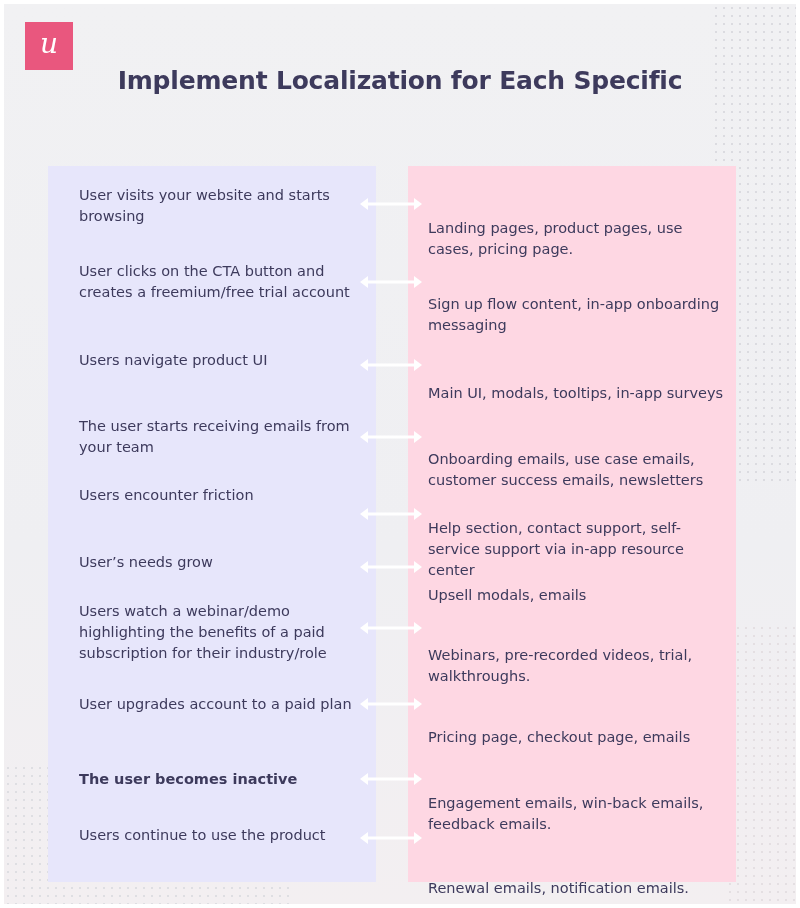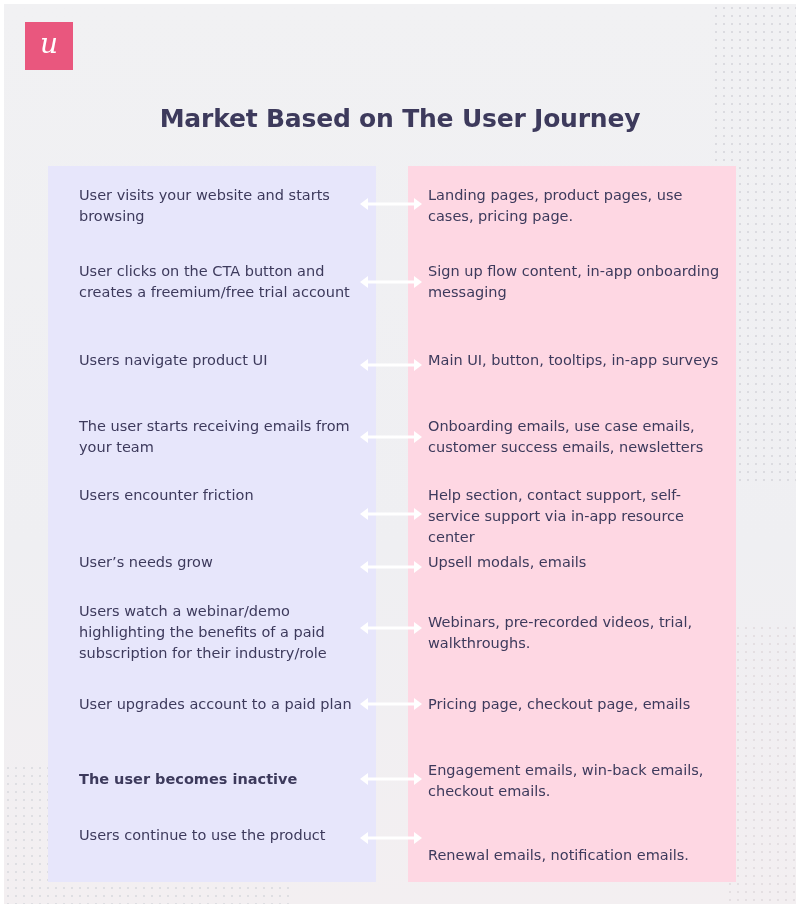--- a/index.html
+++ b/index.html
@@ -87,42 +87,42 @@
       font-size: 14.5px;
       line-height: 21px;
       margin-left: 11px;
     }
     .cell-right {
       position: absolute;
       left: 428px; width: 300px;
       color: #3d3a5c;
       font-size: 14.5px;
       line-height: 21px;
+      margin-top: 33px;
     }
     .arrow {
       position: absolute;
       left: 360px; width: 62px; height: 12px;
     }
   </style>
 </head>
 <body>
 
 <div class="canvas">
   <div class="dots-tr"></div>
   <div class="dots-bl"></div>
   <div class="dots-br"></div>
 </div>
 
 <div class="logo">
   <span>u</span>
 </div>
 
 <h1 class="title">
-  <br>
-  <span>Market Based on The User Journey</span>
+  <span>Implement Localization for Each Specific</span><br>
 </h1>
 
 <div class="col-left"></div>
 <div class="col-right"></div>
 
 <div>
 
   <div class="row" style="top:185px;">
     <div class="cell-left">User visits your website and starts browsing</div>
     <svg class="arrow" style="top:13px;" viewBox="0 0 62 12">
@@ -143,21 +143,21 @@
     <div class="cell-right">Sign up flow content, in-app onboarding messaging</div>
   </div>
 
   <div class="row" style="top:350px;">
     <div class="cell-left">Users navigate product UI</div>
     <svg class="arrow" style="top:9px;" viewBox="0 0 62 12">
         <line x1="6" y1="6" x2="56" y2="6" stroke="#ffffff" stroke-width="3"></line>
         <polygon points="0,6 8,0 8,12" fill="#ffffff"></polygon>
         <polygon points="62,6 54,0 54,12" fill="#ffffff"></polygon>
       </svg>
-    <div class="cell-right">Main UI, button, tooltips, in-app surveys</div>
+    <div class="cell-right">Main UI, modals, tooltips, in-app surveys</div>
   </div>
 
   <div class="row" style="top:416px;">
     <div class="cell-left">The user starts receiving emails from your team</div>
     <svg class="arrow" style="top:15px;" viewBox="0 0 62 12">
         <line x1="6" y1="6" x2="56" y2="6" stroke="#ffffff" stroke-width="3"></line>
         <polygon points="0,6 8,0 8,12" fill="#ffffff"></polygon>
         <polygon points="62,6 54,0 54,12" fill="#ffffff"></polygon>
       </svg>
     <div class="cell-right">Onboarding emails, use case emails, customer success emails, newsletters</div>
@@ -203,21 +203,21 @@
     <div class="cell-right">Pricing page, checkout page, emails</div>
   </div>
 
   <div class="row" style="top:760px;">
     <div class="cell-left" style="top:9px;font-weight:bold;">The user becomes inactive</div>
     <svg class="arrow" style="top:13px;" viewBox="0 0 62 12">
         <line x1="6" y1="6" x2="56" y2="6" stroke="#ffffff" stroke-width="3"></line>
         <polygon points="0,6 8,0 8,12" fill="#ffffff"></polygon>
         <polygon points="62,6 54,0 54,12" fill="#ffffff"></polygon>
       </svg>
-    <div class="cell-right">Engagement emails, win-back emails, checkout emails.</div>
+    <div class="cell-right">Engagement emails, win-back emails, feedback emails.</div>
   </div>
 
   <div class="row" style="top:825px;">
     <div class="cell-left">Users continue to use the product</div>
     <svg class="arrow" style="top:7px;" viewBox="0 0 62 12">
         <line x1="6" y1="6" x2="56" y2="6" stroke="#ffffff" stroke-width="3"></line>
         <polygon points="0,6 8,0 8,12" fill="#ffffff"></polygon>
         <polygon points="62,6 54,0 54,12" fill="#ffffff"></polygon>
       </svg>
     <div class="cell-right" style="top:20px;">Renewal emails, notification emails.</div>

